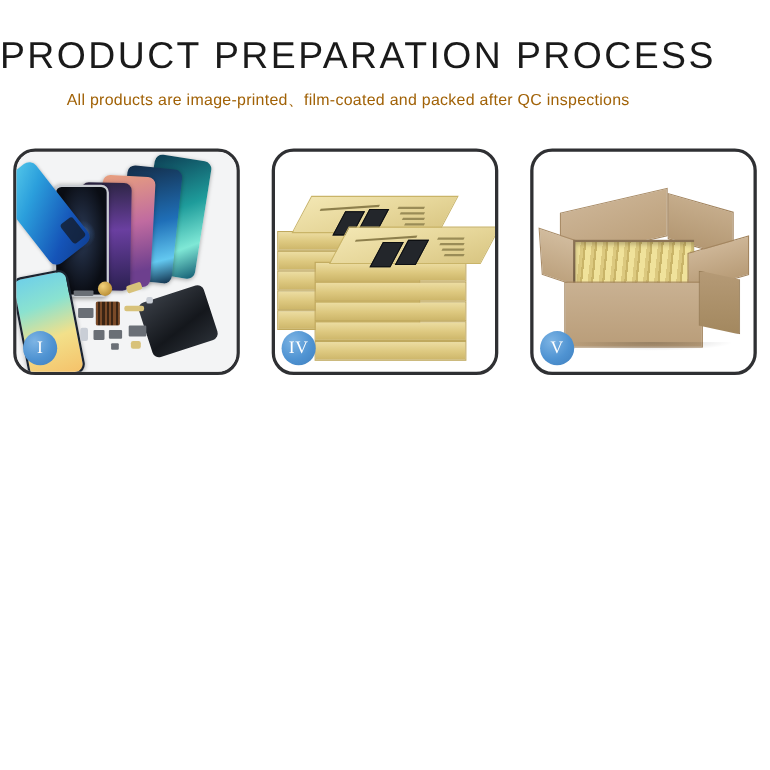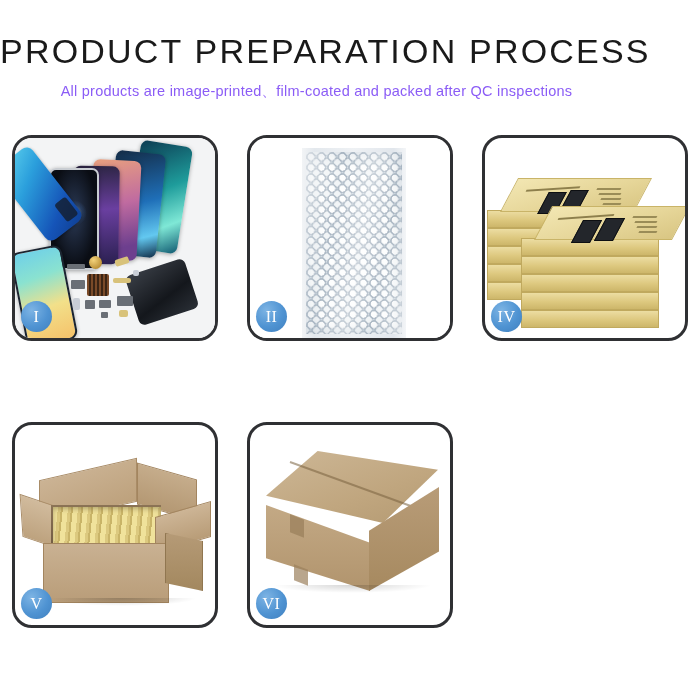--- a/index.html
+++ b/index.html
@@ -14,21 +14,21 @@
   
   .header { position: absolute; left: 0; top: 0; width: 633px; text-align: center; }
   .title {
     font-family: "Liberation Sans", sans-serif;
     font-size: 34px; letter-spacing: 2.2px; font-weight: 400;
     color: #1a1a1a; margin: 0; padding-top: 34px; line-height: 1;
     white-space: nowrap;
   }
   .subtitle {
     font-family: "Liberation Sans", sans-serif;
-    font-size: 14.5px; color: #8b5cf6; letter-spacing: 0.25px;
+    font-size: 14.5px; color: #a16207; letter-spacing: 0.25px;
     margin: 0; padding-top: 16px; line-height: 1; white-space: nowrap;
   }
 
   
   .grid {
     position: absolute; left: 12px; top: 135px;
     width: 676px; height: 500px;
     display: grid;
     grid-template-columns: 206px 206px 206px;
     grid-template-rows: 206px 206px;
@@ -249,29 +249,20 @@
           <div class="pt" style="left:50px;  top:42px; width:16px; height:10px;"></div>
           <div class="pt flex" style="left:52px;  top:56px; width:9px;  height:7px;"></div>
           <div class="pt" style="left:34px;  top:58px; width:7px;  height:6px;"></div>
           <div class="pt lt" style="left:66px;  top:16px; width:6px;  height:6px;"></div>
         </div>
 
         <div class="badge">I</div>
       </div>
     </div>
 
-    <div class="panel">
-      <div class="panel-stage">
-        <div class="bw-bg"></div>
-        <div class="bw-sheet"></div>
-        <div class="bw-roll"></div>
-        <div class="bw-gloss"></div>
-        <div class="badge">II</div>
-      </div>
-    </div>
 
 
     <div class="panel">
       <div class="panel-stage">
 
         <div class="st">
           <div class="box4" style="left:2px;  top:72px;"></div>
           <div class="box4" style="left:2px;  top:90px;"></div>
           <div class="box4" style="left:2px;  top:108px;"></div>
           <div class="box4" style="left:2px;  top:126px;"></div>
@@ -324,27 +315,15 @@
         <div class="c5-inner"></div>
         <div class="c5-goods"></div>
         <div class="c5-rightflap"></div>
         <div class="c5-frontwall"></div>
         <div class="c5-sidewall"></div>
         <div class="c5-shadow"></div>
         <div class="badge">V</div>
       </div>
     </div>
 
-    <div class="panel">
-      <div class="panel-stage">
-        <div class="c6-top"></div>
-        <div class="c6-topseam"></div>
-        <div class="c6-left"></div>
-        <div class="c6-right"></div>
-        <div class="c6-tapeA"></div>
-        <div class="c6-tapeB"></div>
-        <div class="c6-shadow"></div>
-        <div class="badge">VI</div>
-      </div>
-    </div>
 
   </div>
 </div>
 
 </body></html>

